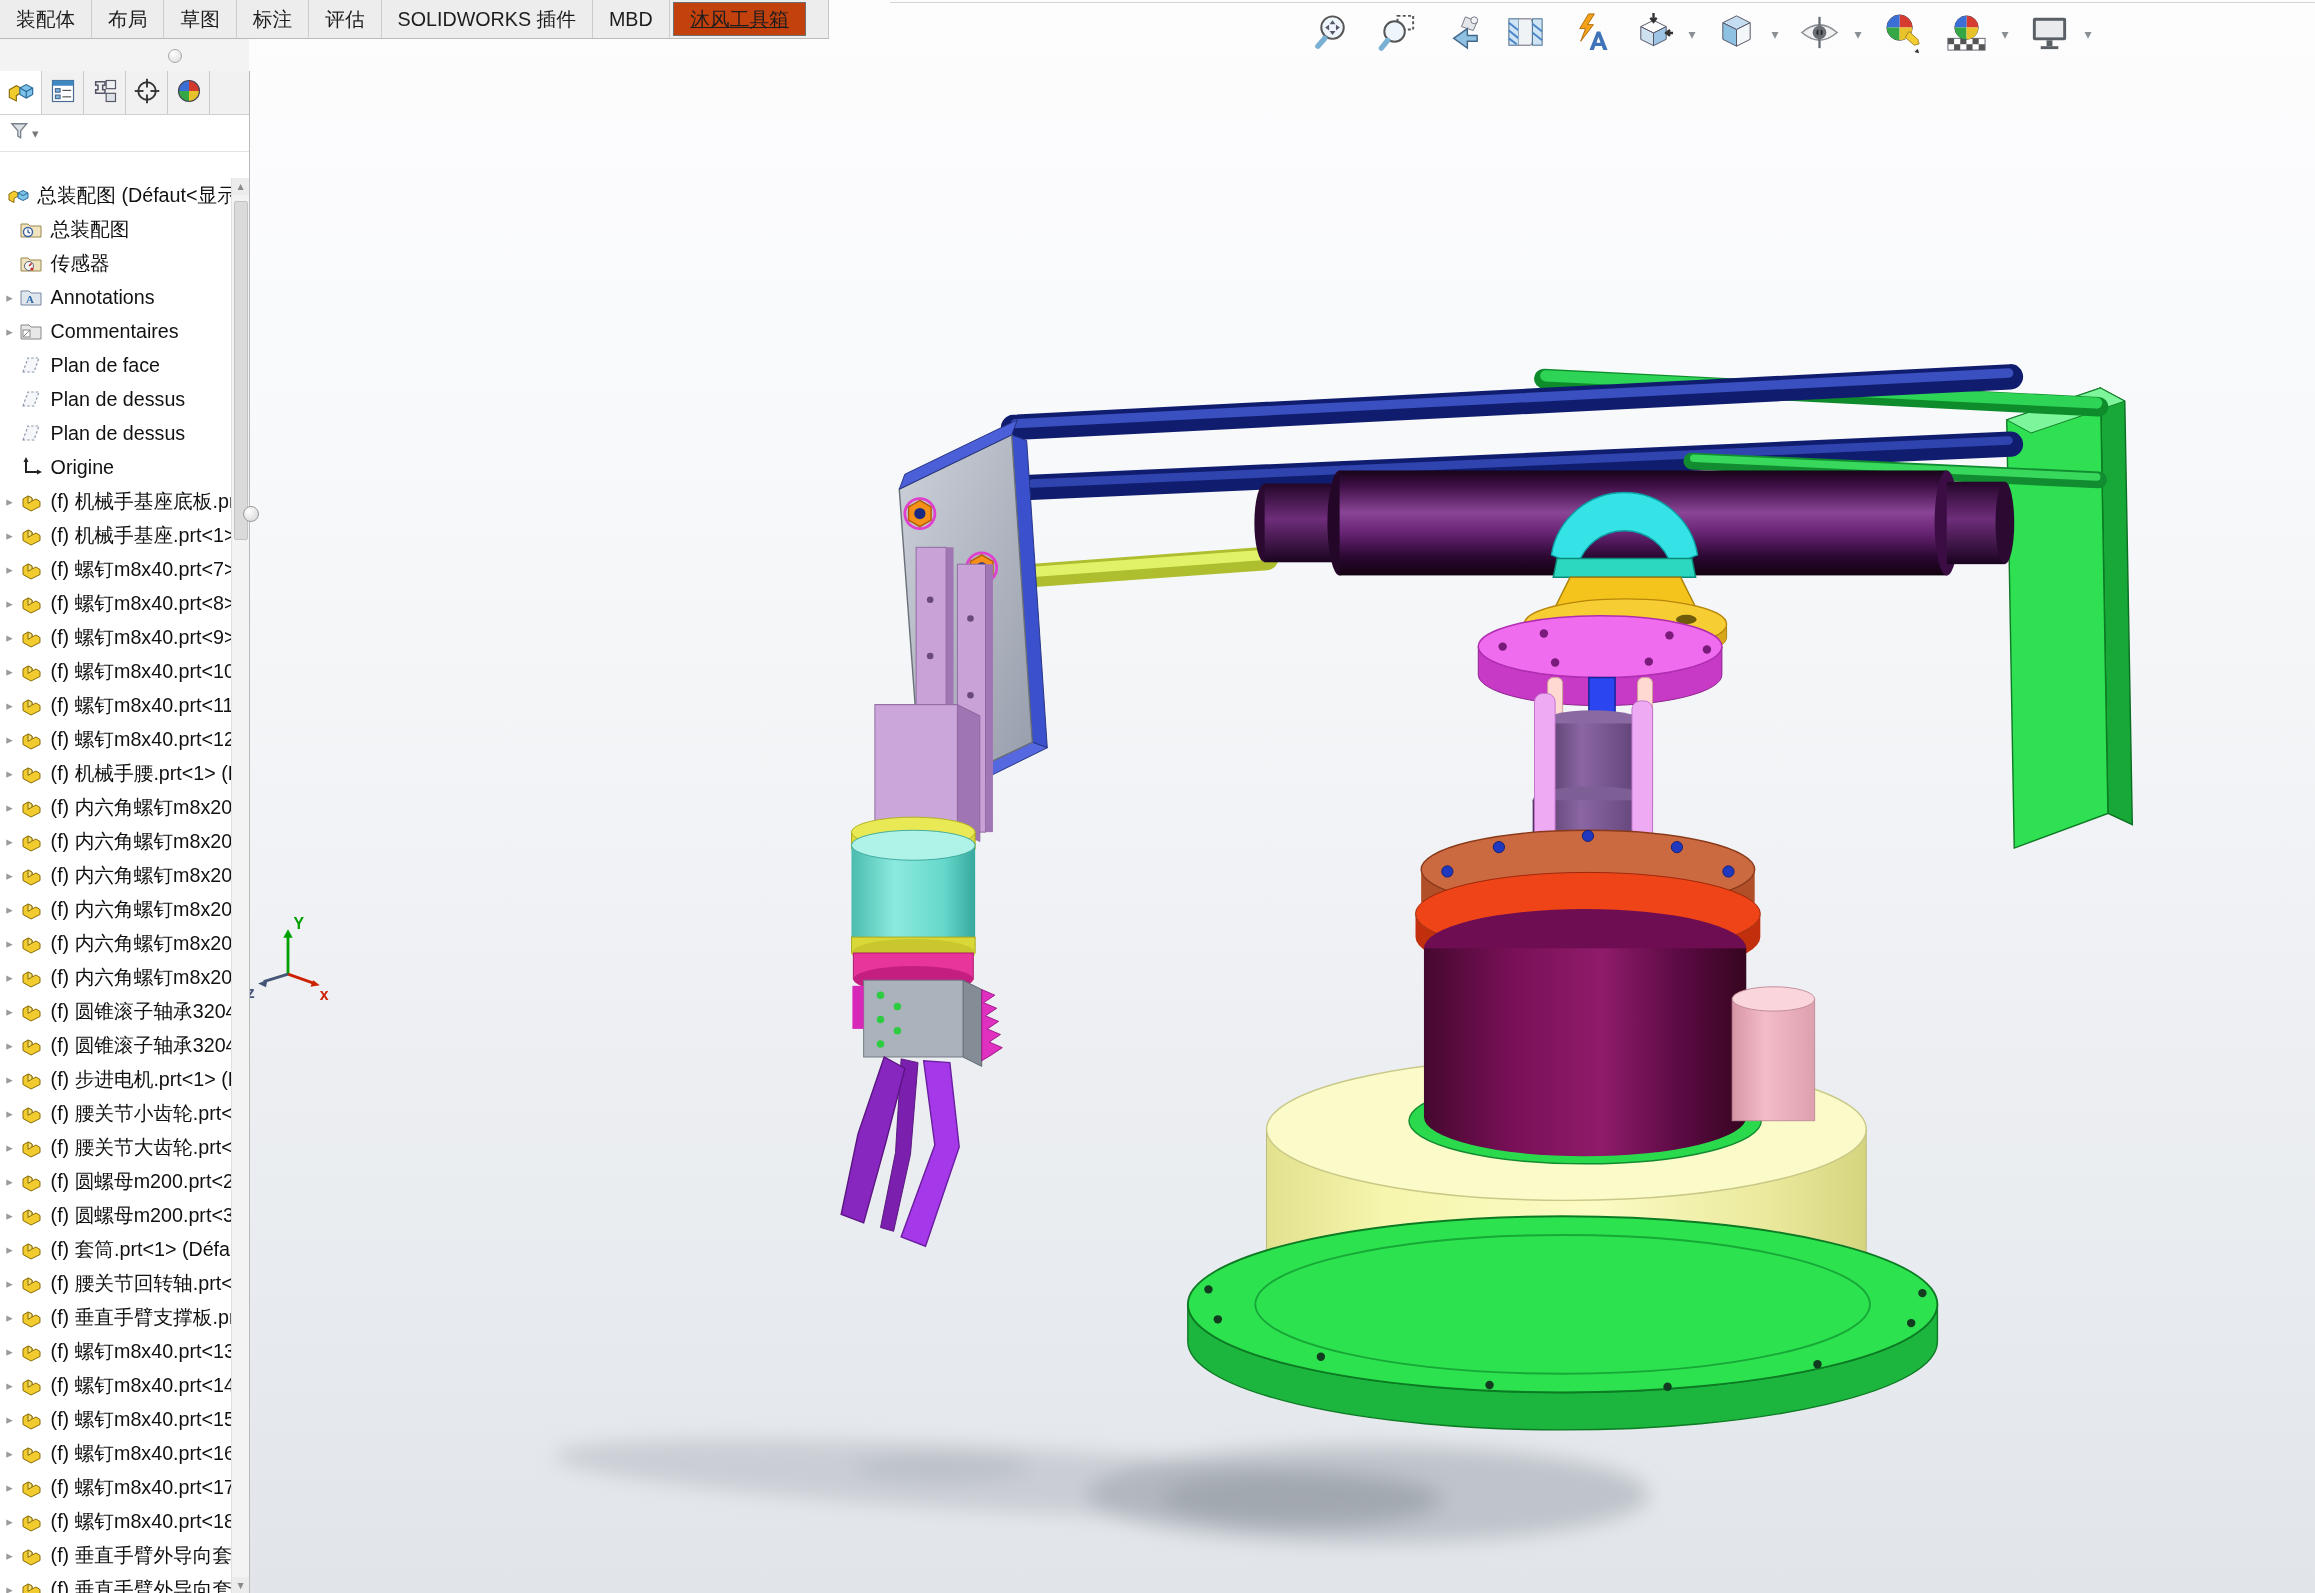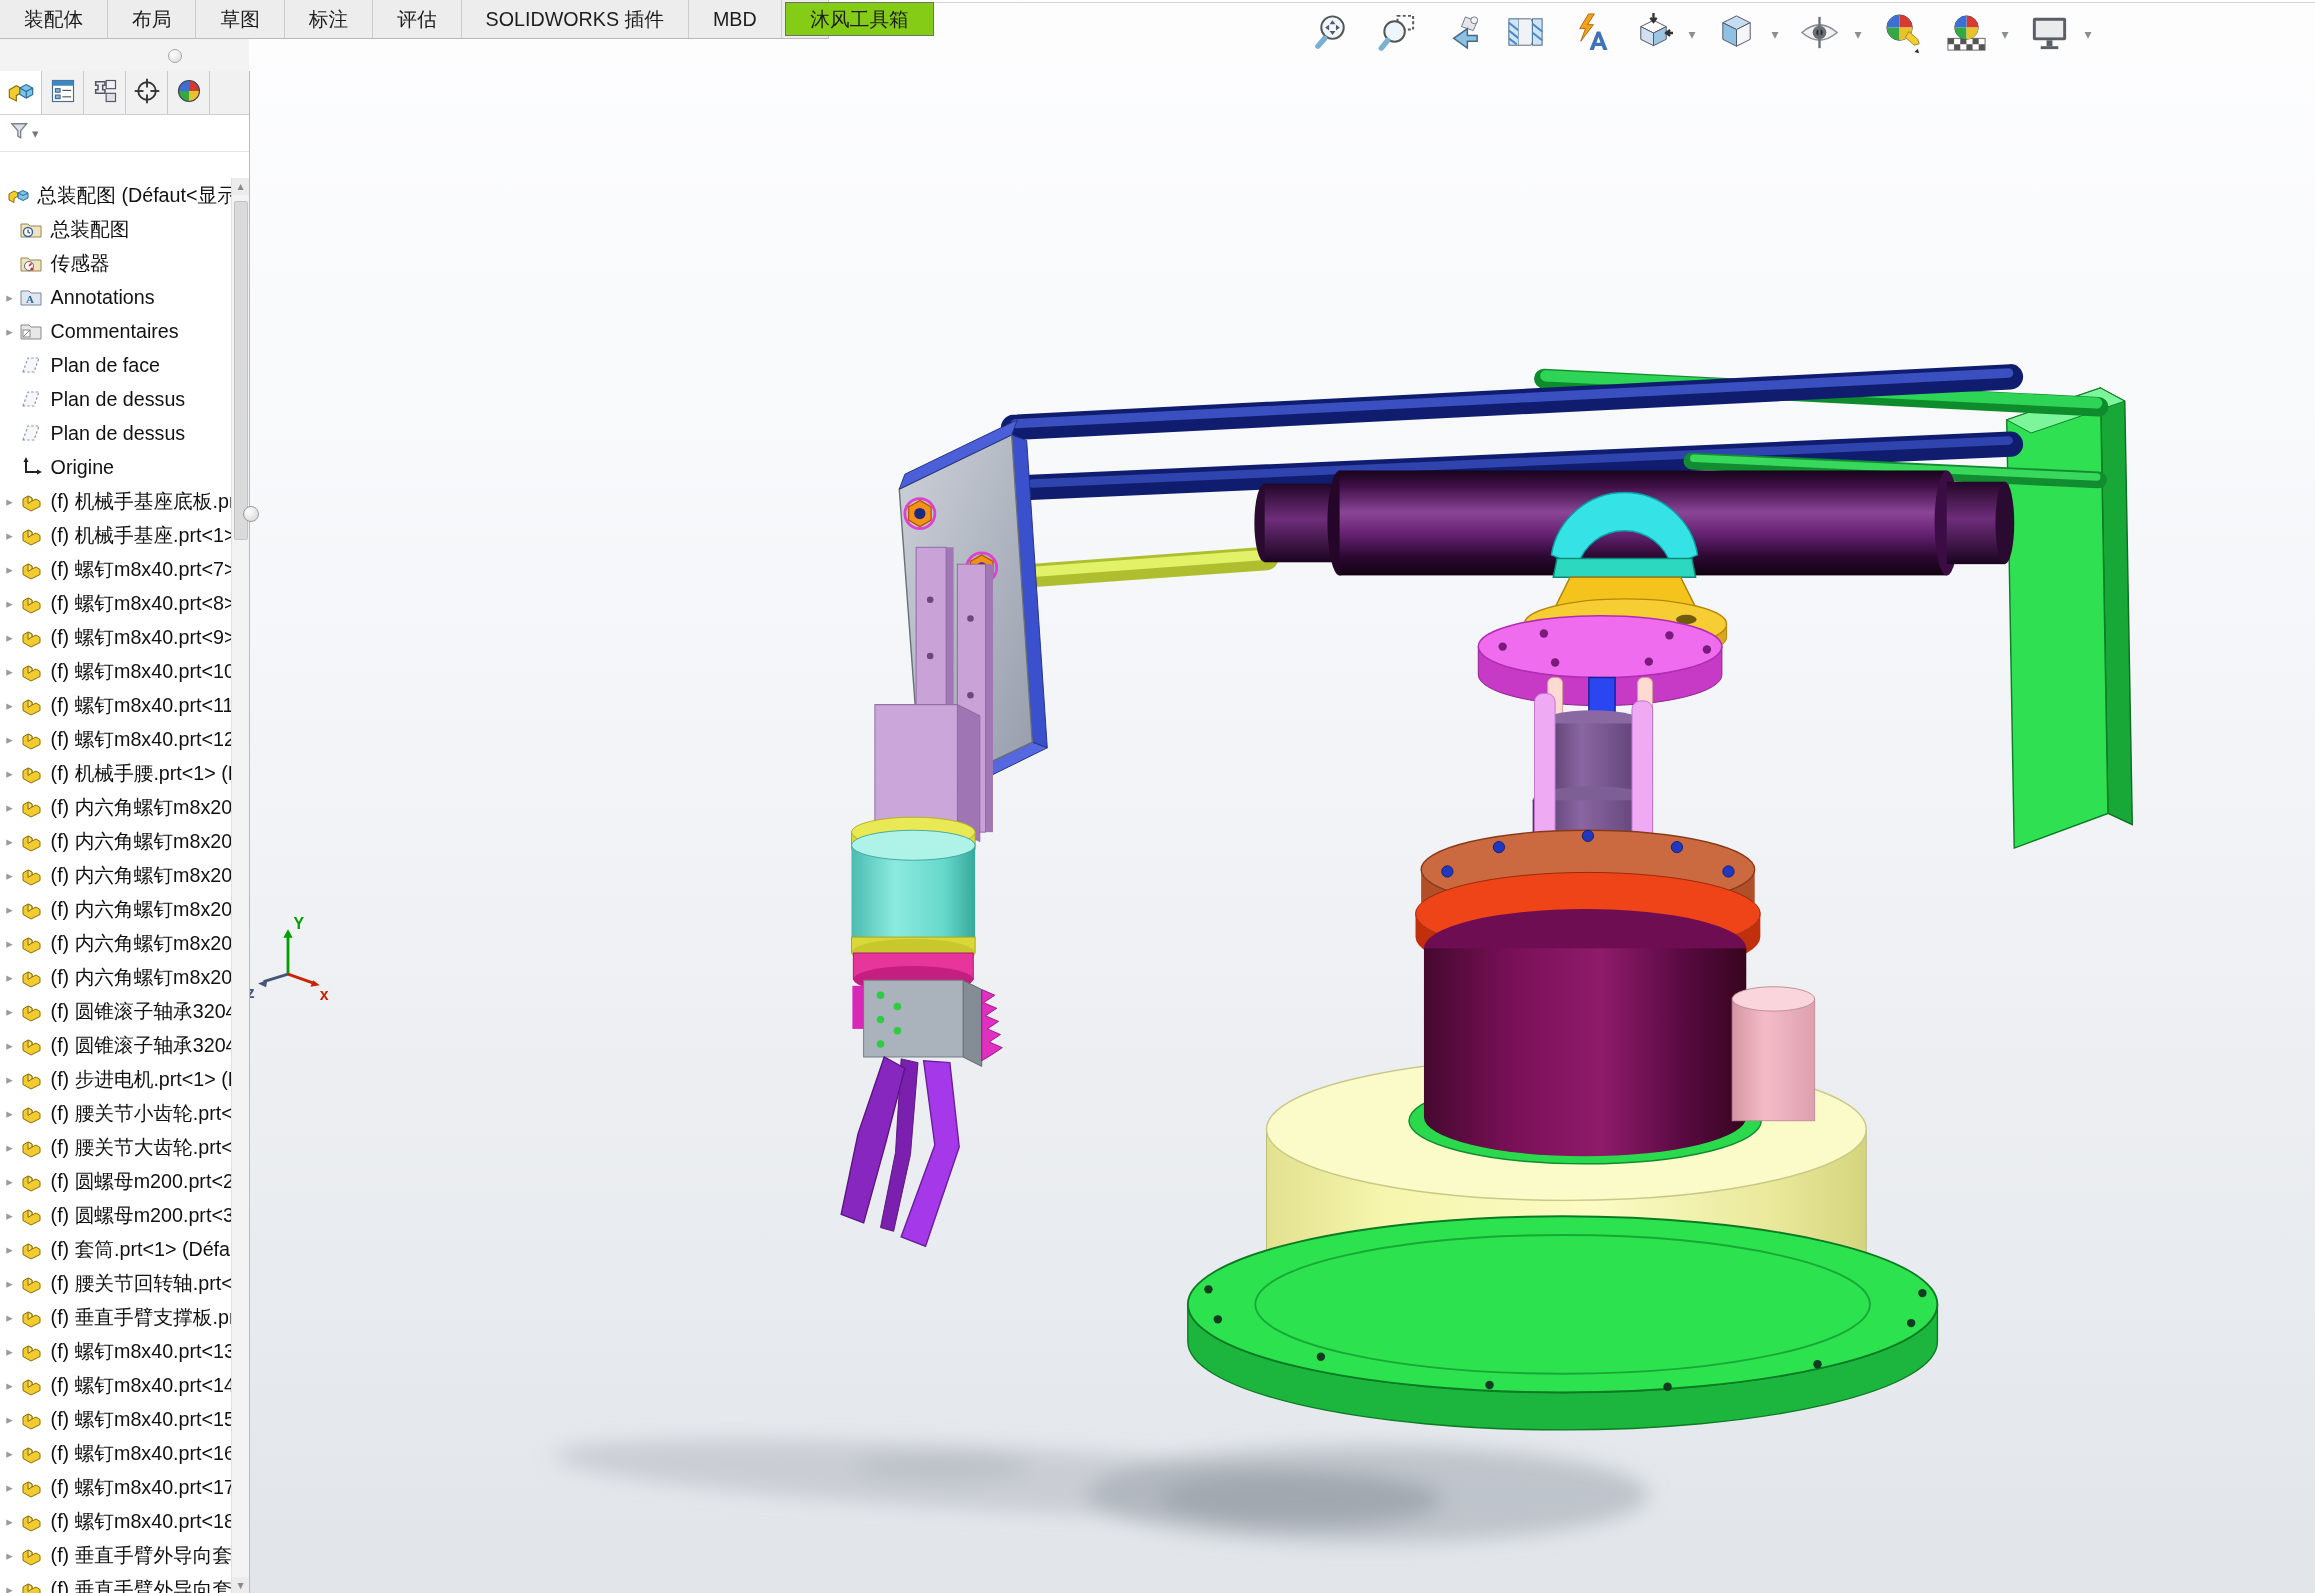--- a/index.html
+++ b/index.html
@@ -15,24 +15,24 @@
   }
   #vp-topline{position:absolute;left:890px;top:1.9px;width:1425px;height:0.9px;background:#d2d5d8;}
   #model-svg{position:absolute;left:249px;top:0;}
   
   #topbar{
     position:absolute;left:0;top:0;width:828px;height:38px;
     background:#ecedec;border-bottom:0.9px solid #b9bbba;border-right:0.9px solid #c5c7c6;
     display:flex;align-items:stretch;z-index:5;
   }
   .cmdtab{
-    display:flex;align-items:center;padding:0 24px;font-size:19.7px;color:#1d1d1d;
+    display:flex;align-items:center;padding:0 16px;font-size:19.7px;color:#1d1d1d;
     border-right:0.9px solid #cbcdcc;white-space:nowrap;cursor:default;
   }
-  .cmdtab.boxed{border:0.9px solid #6f6f6f;margin:1.9px 0 1.9px 3.7px;background:#84cc16;}
+  .cmdtab.boxed{border:0.9px solid #6f6f6f;margin:1.9px 0 1.9px 3.7px;background:#c2410c;text-decoration:underline;}
   #substrip{
     position:absolute;left:0;top:39px;width:249px;height:32px;background:#f2f3f2;z-index:5;
   }
   #pin-handle{
     position:absolute;left:168px;top:49px;width:12px;height:12px;border-radius:50%;
     background:radial-gradient(circle at 35% 30%,#ffffff,#d8d8d8);border:0.9px solid #a8a8a8;z-index:6;
   }
   
   #panel{
     position:absolute;left:0;top:71px;width:249px;height:1522px;background:#ffffff;

